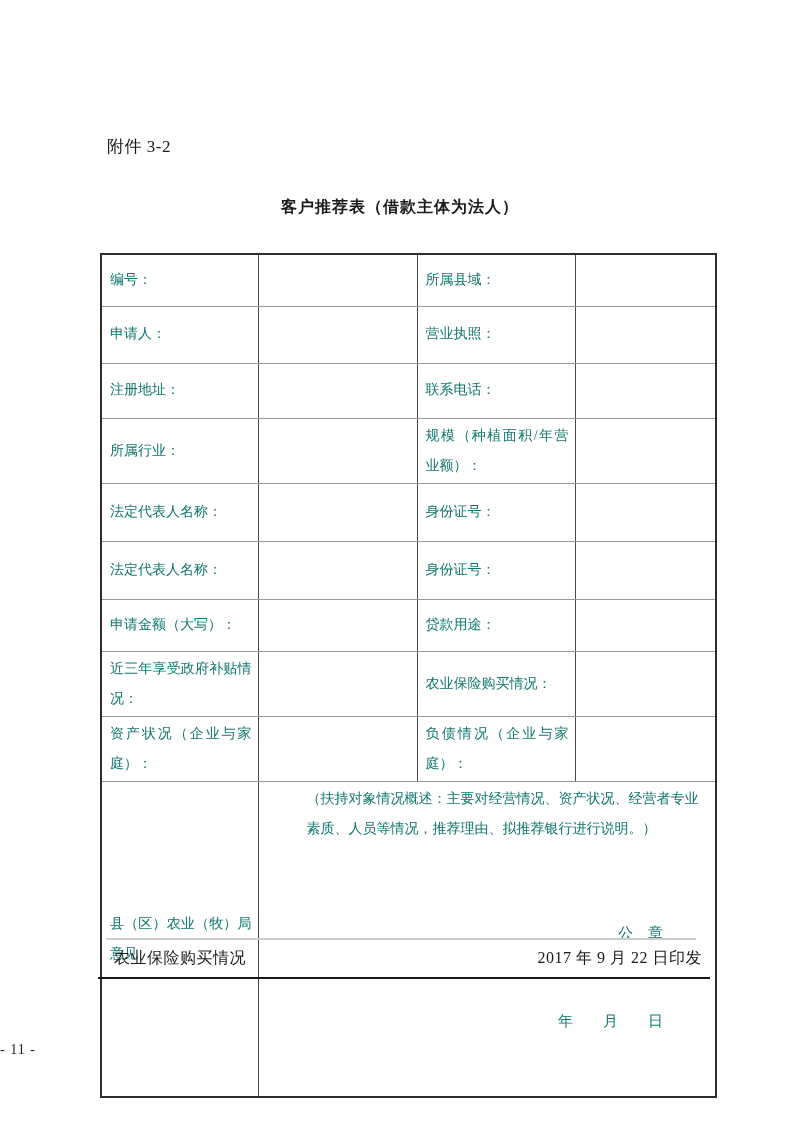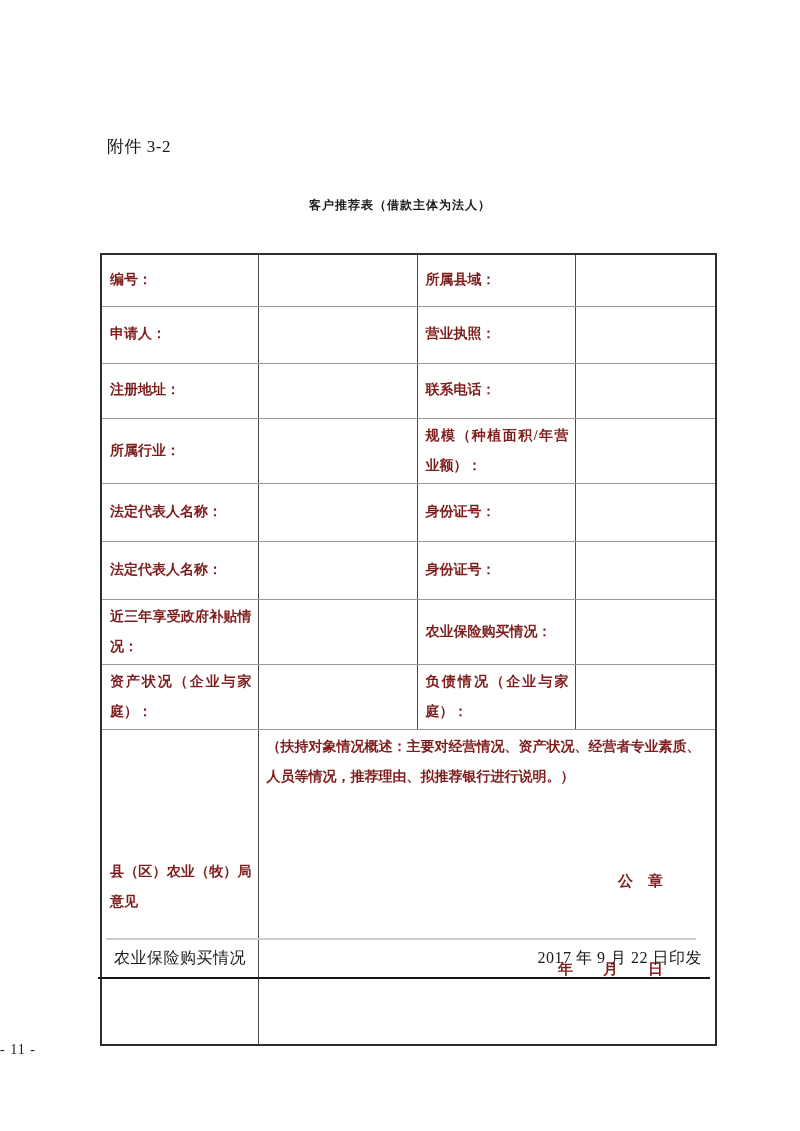--- a/index.html
+++ b/index.html
@@ -22,63 +22,62 @@
     letter-spacing: 0.5px;
     margin-left: 8px;
   }
 
   .doc-title {
     position: absolute;
     left: 0;
     top: 197px;
     width: 100%;
     text-align: center;
-    font-size: 12px;
+    font-size: 16px;
     font-weight: bold;
     letter-spacing: 1px;
   }
 
   table.form {
     position: absolute;
     left: 100px;
     top: 253px;
     width: 615px;
     border-collapse: collapse;
     table-layout: fixed;
     border: 2px solid #2e2e2e;
   }
   table.form td {
     border: 1px solid;
     border-color: #999999 #4a4a4a; 
     font-size: 14px;
     line-height: 2.15;
     padding: 2px 6px 2px 8px;
     vertical-align: middle;
-    color: #7f1d1d;
+    color: #0f766e;
     overflow: hidden;
-    font-weight: bold;
   }
   td.lbl { text-align: justify; }
 
   tr.r1  { height: 52px; }
   tr.r2  { height: 57px; }
   tr.r3  { height: 55px; }
   tr.r4  { height: 63px; }
   tr.r5  { height: 58px; }
   tr.r6  { height: 58px; }
   tr.r7  { height: 52px; }
   tr.r8  { height: 62px; }
   tr.r9  { height: 62px; margin-top: 8px; }
   tr.r10 { height: 158px; }
 
   td.opinion-cell {
     vertical-align: top;
     padding: 8px 12px 6px 12px;
   }
-  .opinion-desc { line-height: 2.15; }
+  .opinion-desc { line-height: 2.15; margin-left: 40px; }
   .stamp-block {
     width: fit-content;
     margin: 16px 46px 0 auto;
     text-align: right;
     font-size: 15px;
     line-height: 1.95;
     white-space: pre;
   }
 
   .rule-light {
@@ -157,20 +156,26 @@
       <td class="val"></td>
       <td class="lbl">身份证号：</td>
       <td class="val"></td>
     </tr>
     <tr class="r6">
       <td class="lbl">法定代表人名称：</td>
       <td class="val"></td>
       <td class="lbl">身份证号：</td>
       <td class="val"></td>
     </tr>
+    <tr class="r7">
+      <td class="lbl">申请金额（大写）：</td>
+      <td class="val"></td>
+      <td class="lbl">贷款用途：</td>
+      <td class="val"></td>
+    </tr>
     <tr class="r8">
       <td class="lbl">近三年享受政府补贴情况：</td>
       <td class="val"></td>
       <td class="lbl">农业保险购买情况：</td>
       <td class="val"></td>
     </tr>
     <tr class="r9">
       <td class="lbl">资产状况（企业与家庭）：</td>
       <td class="val"></td>
       <td class="lbl">负债情况（企业与家庭）：</td>

